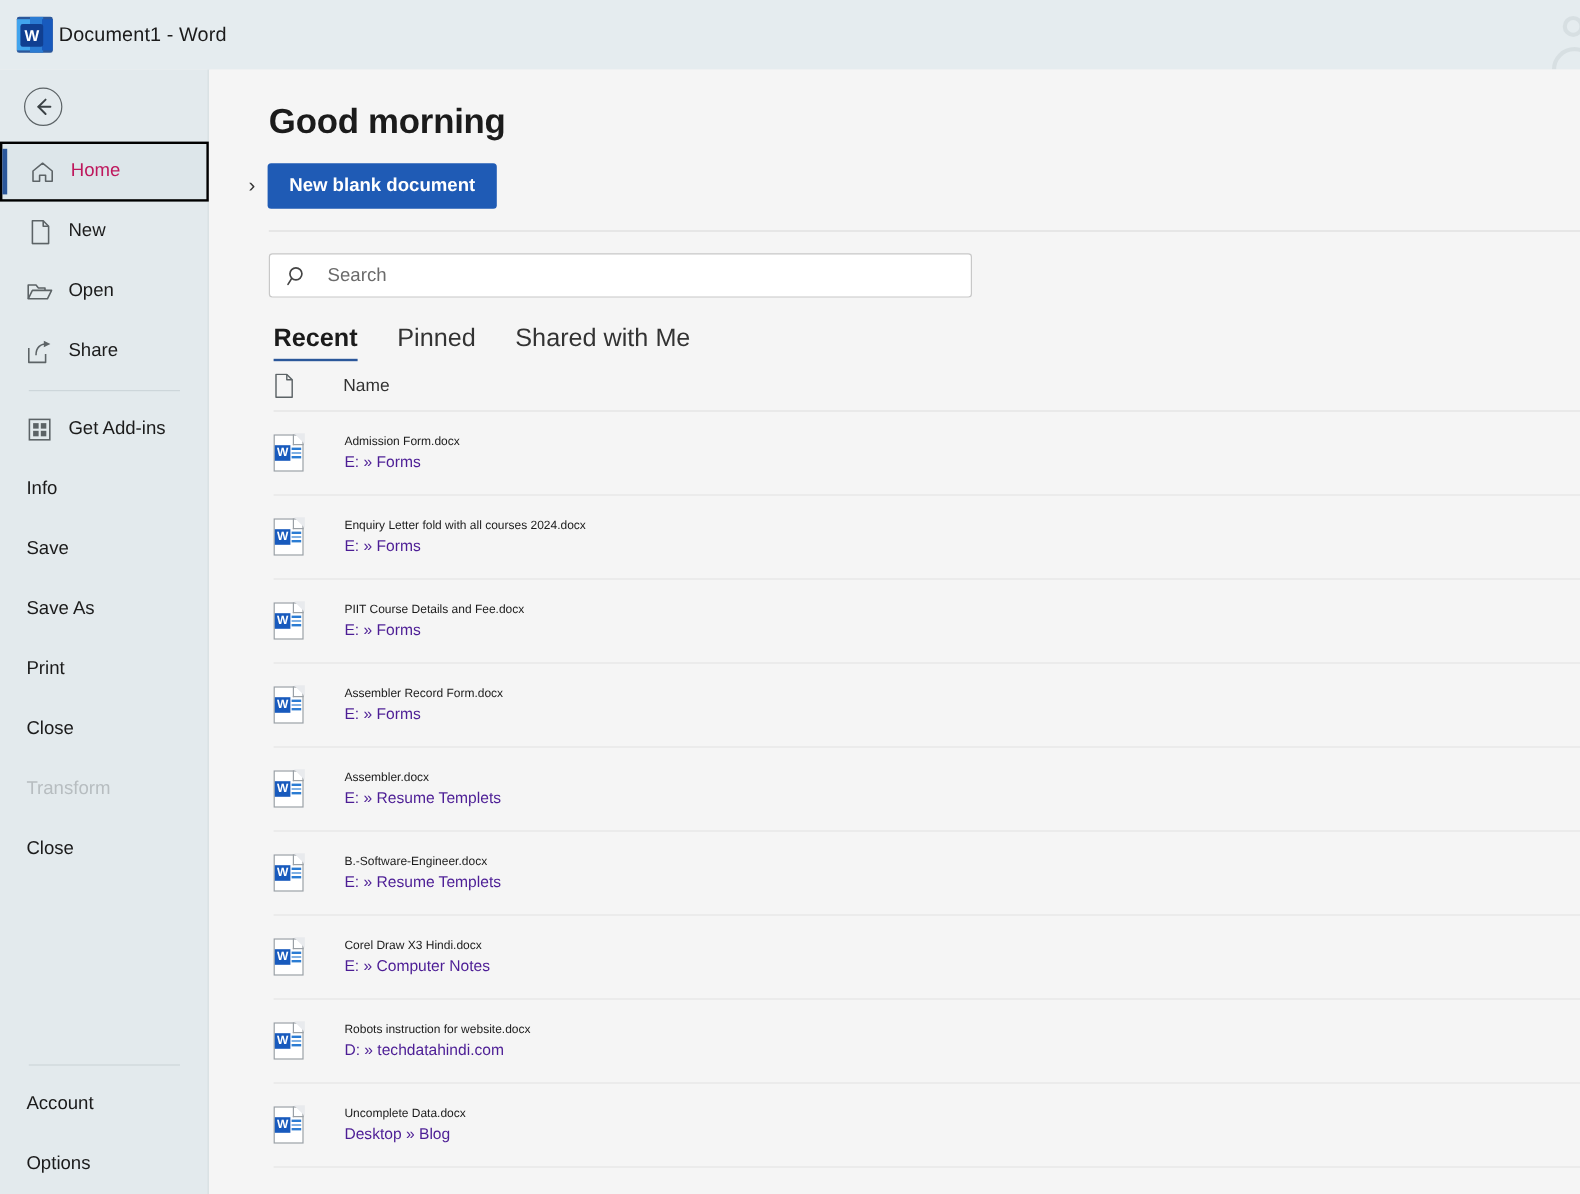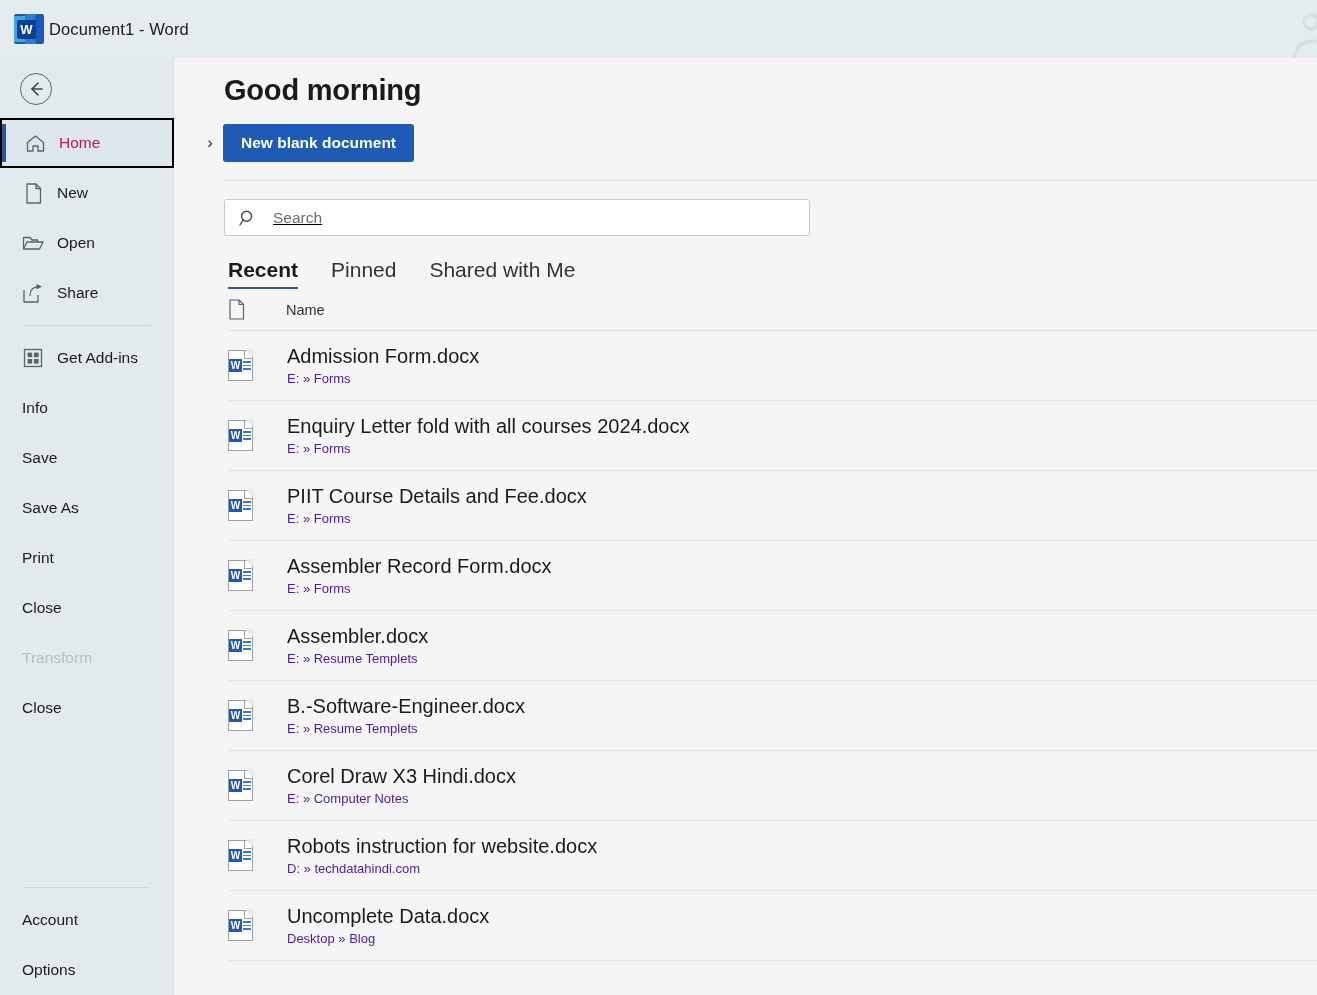--- a/index.html
+++ b/index.html
@@ -82,41 +82,41 @@
   }
   .bottom-nav { position: absolute; bottom: 0px; left: 0; width: 174px; }
 
   
   .main {
     position: absolute; top: 58px; left: 175px;
     width: 1142px; height: 937px;
     background: #f5f5f5; overflow: hidden;
   }
   .greeting {
-    margin: 16px 0 0 49px;
+    margin: 28px 0 0 49px;
     font-size: 29px; font-weight: bold; color: #1b1b1b;
     letter-spacing: -.2px;
   }
   .blank-row { display: flex; align-items: center; margin-top: 17px; }
   .expand-chevron {
     width: 26px; margin-left: 22px;
     font-size: 17px; color: #333; cursor: pointer;
     display: flex; align-items: center; justify-content: center;
   }
   .blank-btn {
     background: #1f5bb5; color: #fff; border: none;
     font-size: 15.5px; font-weight: bold;
     padding: 3px 18px; height: 38px; border-radius: 3px;
     cursor: pointer; font-family: "Liberation Sans", sans-serif;
   }
   .hr-under-btn {
     margin-top: 18px; margin-left: 49px; width: 1093px;
     height: 1px; background: #dcdcdc;
   }
-  .search-wrap { margin: 18px 0 0 49px; text-decoration: underline; }
+  .search-wrap { margin: 18px 0 0 49px; }
   .search-box {
     width: 586px; height: 37px; background: #fff;
     border: 1px solid #c8c8c8; border-radius: 3px;
     display: flex; align-items: center; cursor: text;
   }
   .search-icon { width: 46px; display: flex; align-items: center; justify-content: center; }
   .search-input {
     border: none; outline: none; background: transparent;
     font-size: 15.5px; color: #6b6b6b; flex: 1;
     font-family: "Liberation Sans", sans-serif;
@@ -142,21 +142,21 @@
   .col-head .fileicon { width: 47px; display: flex; justify-content: flex-start; }
   .col-head .label { font-size: 14.5px; color: #333; margin-left: 11px; }
 
   .doc-list { margin-left: 53px; width: 1089px; }
   .doc-row {
     display: flex; align-items: center; height: 70px;
     border-bottom: 1px solid #e4e4e4; cursor: pointer;
   }
   .doc-icon { width: 47px; flex: 0 0 47px; display: flex; align-items: center; justify-content: flex-start; }
   .doc-text { margin-left: 12px; display: flex; flex-direction: column; gap: 3px; }
-  .doc-name { font-size: 20px; color: #1b1b1b; }
+  .doc-name { font-size: 10px; color: #1b1b1b; }
   .doc-path { font-size: 13px; color: #4c1d95; }
 
   
   .wfile { position: relative; width: 25px; height: 31px; }
   .wfile .page {
     position: absolute; inset: 0; background: #fff;
     border: 1px solid #9aa0a6;
   }
   .wfile .fold {
     position: absolute; right: -1px; top: -1px;

